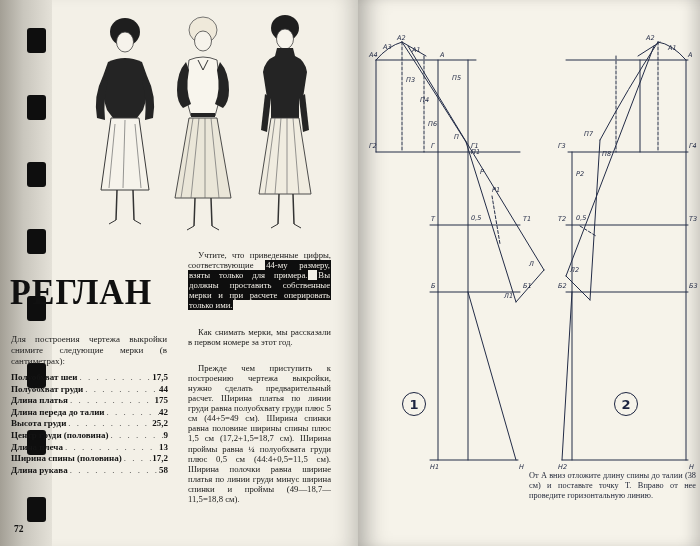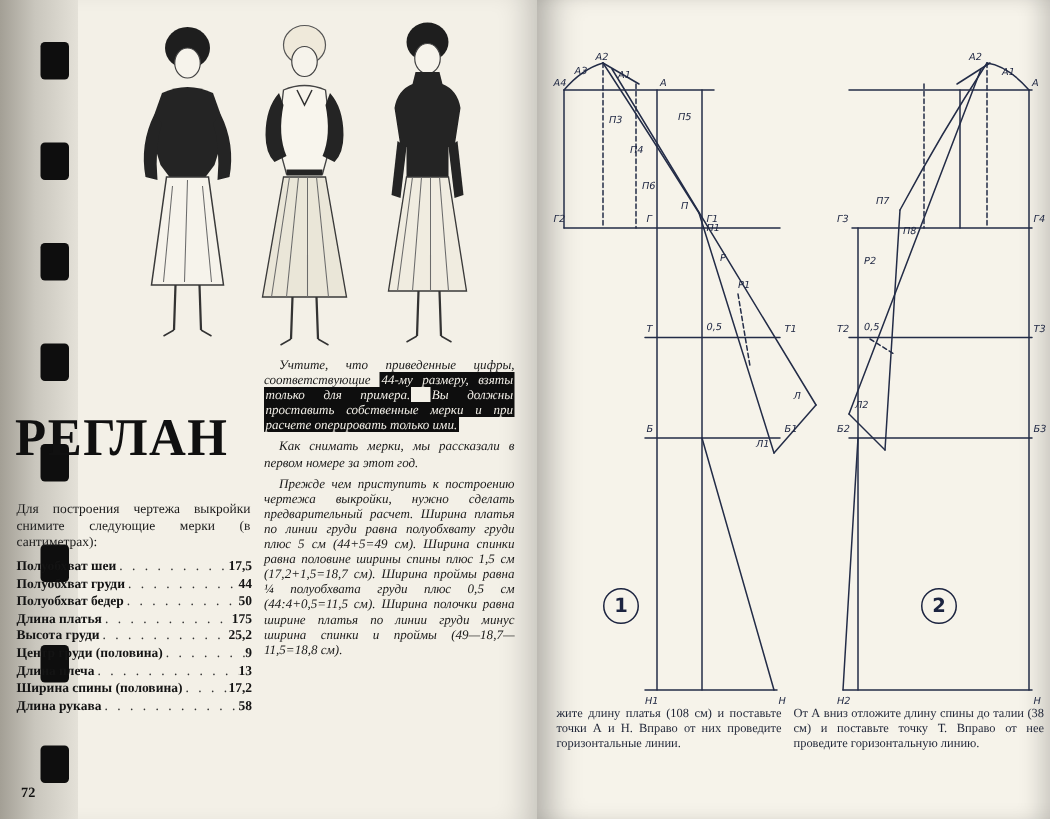--- a/index.html
+++ b/index.html
@@ -19,21 +19,21 @@
   .intro{position:absolute;left:11px;top:334px;width:156px;font-size:9px;line-height:11px;
          text-align:justify;color:#1c1c1c;font-family:Liberation Serif, serif;}
   .mlist{position:absolute;left:11px;top:372px;width:157px;}
   .mrow{display:flex;align-items:baseline;font-size:9px;font-weight:bold;line-height:11.6px;color:#141414;}
   .ml{white-space:nowrap;}
   .dots{flex:1;min-width:4px;overflow:hidden;white-space:nowrap;font-weight:normal;color:#333;padding:0 2px;}
   .dots::after{content:". . . . . . . . . . . . . . . . .";letter-spacing:2px;}
   .mv{white-space:nowrap;}
   .rcol{position:absolute;left:172px;top:234px;width:175px;height:286px;overflow:hidden;
         font-size:8.7px;line-height:10.1px;text-align:justify;color:#191919;}
-  .rcol p{text-indent:10px;margin:4px;font-style:italic;}
+  .rcol p{text-indent:10px;margin:16px;}
   .rcol p + p{margin-top:1px;}
   .hl{background:#0e0e0e;color:#f2efe7;padding:0 1px;-webkit-box-decoration-break:clone;box-decoration-break:clone;}
   .bold-run{font-weight:bold;letter-spacing:.4px;}
   .pn{position:absolute;font-size:9.5px;font-weight:bold;color:#111;}
   .pn-left{left:14px;top:524px;}
   .pn-right{left:712px;top:524px;}
   .diag{position:absolute;top:30px;overflow:visible;}
   #d1{left:368px;width:186px;height:440px;}
   #d2{left:556px;width:140px;height:440px;}
   .dl{stroke:#232c47;stroke-width:1;fill:none;stroke-linecap:round;}
@@ -119,28 +119,28 @@
         <span class="ml">Полуобхват шеи</span>
         <span class="dots"></span>
         <span class="mv">17,5</span>
       </div>
       <div class="mrow">
         <span class="ml">Полуобхват груди</span>
         <span class="dots"></span>
         <span class="mv">44</span>
       </div>
       <div class="mrow">
-        <span class="ml">Полуобхват бедер</span>
-        <span class="dots"></span>
-        <span class="mv">50</span>
-      </div>
-      <div class="mrow">
         <span class="ml">Длина платья</span>
         <span class="dots"></span>
         <span class="mv">175</span>
+      </div>
+      <div class="mrow">
+        <span class="ml">Длина переда до талии</span>
+        <span class="dots"></span>
+        <span class="mv">42</span>
       </div>
       <div class="mrow">
         <span class="ml">Высота груди</span>
         <span class="dots"></span>
         <span class="mv">25,2</span>
       </div>
       <div class="mrow">
         <span class="ml">Центр груди (половина)</span>
         <span class="dots"></span>
         <span class="mv">9</span>
@@ -252,18 +252,17 @@
       <text x="133" y="439" class="dlab">Н</text>
     </svg>
 
   <div class="circ" id="c1">
       <span>1</span>
     </div>
   <div class="circ" id="c2">
       <span>2</span>
     </div>
 
-  <p class="cap" id="cap1">жите длину платья (108 см) и поставьте точки А и Н. Вправо от них проведите горизонтальные линии.</p>
   <p class="cap" id="cap2">От А вниз отложите длину спины до талии (38 см) и поставьте точку Т. Вправо от нее проведите горизонтальную линию.</p>
 
   <span class="pn pn-right">73</span>
 
 </div>
 
 </body></html>

